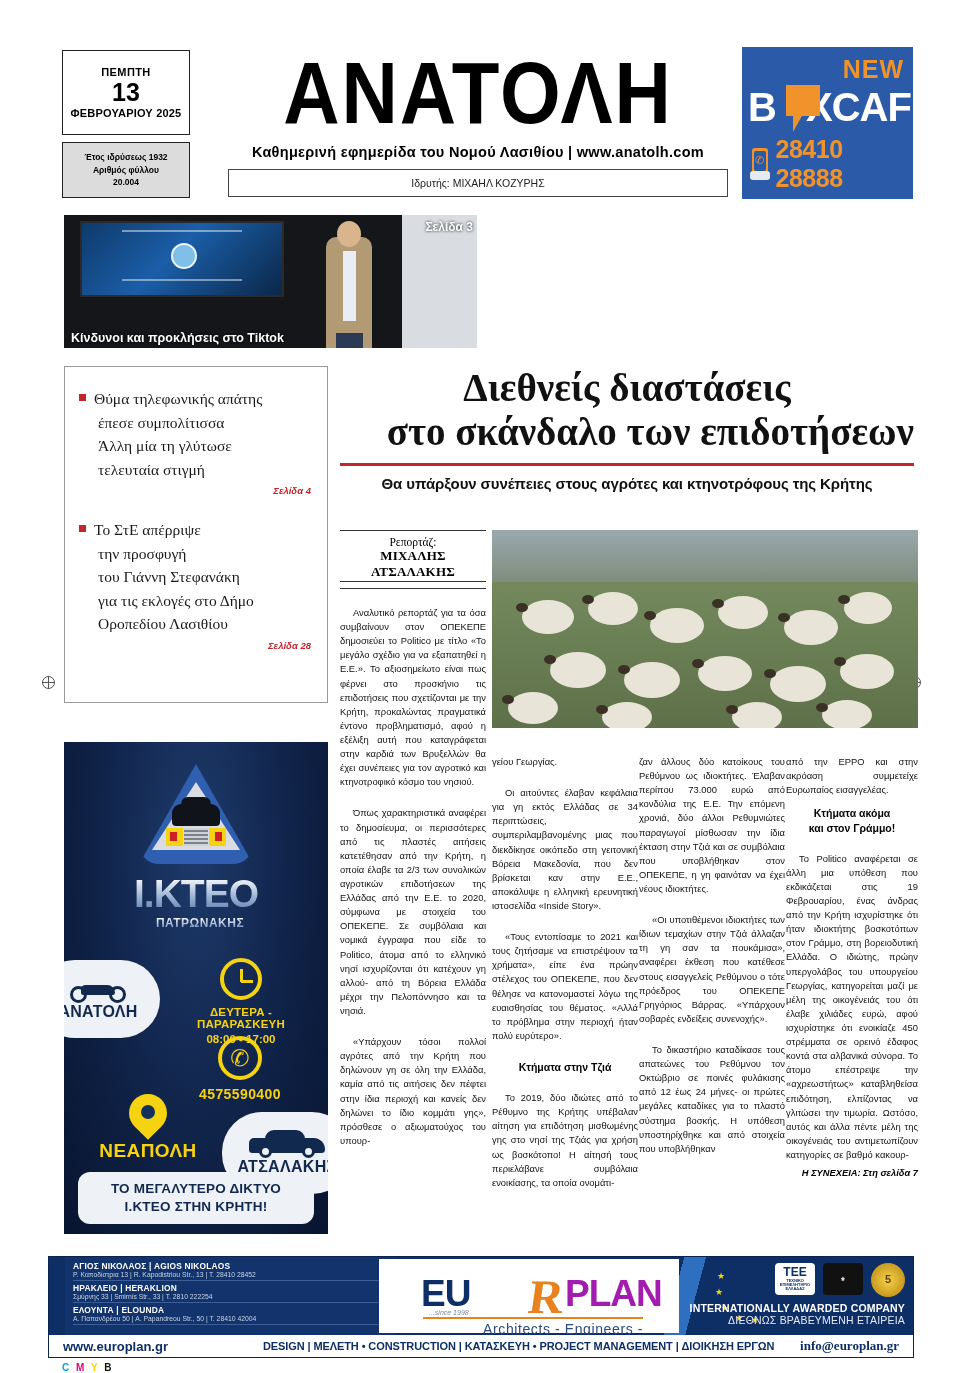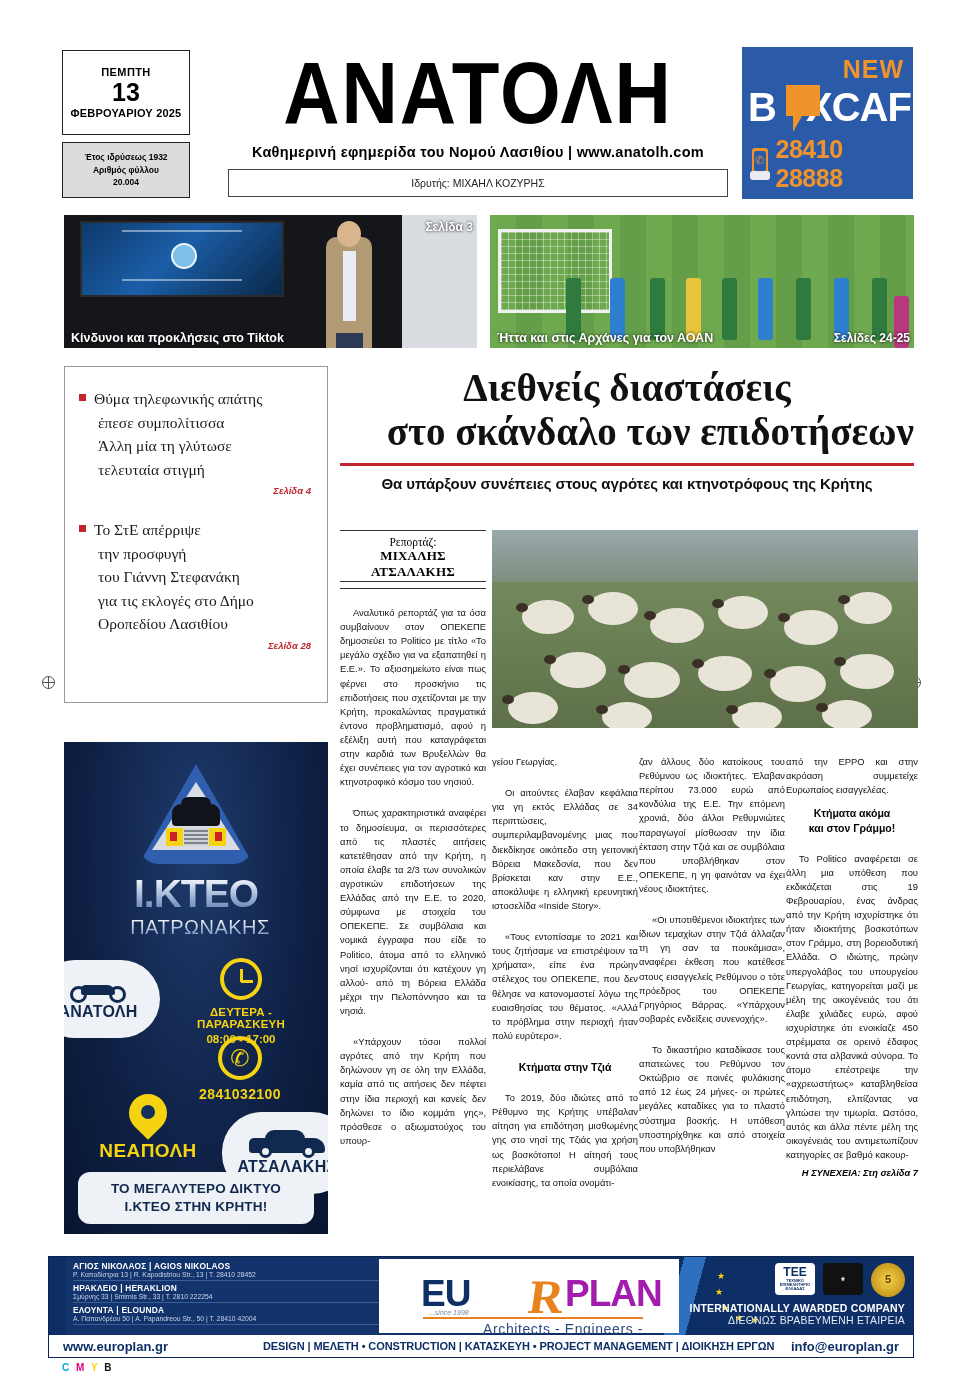--- a/index.html
+++ b/index.html
@@ -169,21 +169,21 @@
   .kteo-ramp .mid{position:absolute;left:18px;top:0;width:24px;height:18px;
       background:repeating-linear-gradient(0deg,#cfd3d8 0 2px,#7b828c 2px 4px);}
   .kteo-brand{
     position:absolute;left:0;right:0;top:130px;text-align:center;
     font-size:39px;font-weight:bold;letter-spacing:-1px;
     background:linear-gradient(180deg,#ffffff 10%,#9fb5d6 55%,#4e6fa8 100%);
     -webkit-background-clip:text;background-clip:text;color:transparent;
   }
   .kteo-sub{
     position:absolute;left:8px;right:0;top:174px;text-align:center;
-    font-size:20px;font-weight:normal;letter-spacing:.5px;
+    font-size:12px;font-weight:bold;letter-spacing:.5px;
     background:linear-gradient(180deg,#ffffff 10%,#a9bcd8 60%,#5a7ab0 100%);
     -webkit-background-clip:text;background-clip:text;color:transparent;
   }
   .pill{
     position:absolute;background:#eef1f5;border-radius:40px;
     display:flex;flex-direction:column;align-items:center;justify-content:center;
   }
   .pill-moto{left:-28px;top:218px;width:124px;height:78px;}
   .pill-car{right:-24px;top:370px;width:130px;height:82px;}
   .pill .lbl{font-size:16px;font-weight:bold;color:#12294f;letter-spacing:.3px;}
@@ -255,21 +255,21 @@
   .europlan{
     position:absolute;left:48px;top:1256px;width:866px;height:102px;
     background:#0d2f66;overflow:hidden;border:1px solid #0a2450;box-sizing:border-box;
   }
   .ep-left{position:absolute;left:16px;top:0;width:330px;height:100%;background:#12336c;padding:4px 8px;box-sizing:border-box;}
   .ep-city{font-size:8.4px;font-weight:bold;color:#fff;letter-spacing:.2px;}
   .ep-addr{font-size:6.8px;color:#c8d4e6;border-bottom:1px solid #3c5e96;padding-bottom:2px;margin-bottom:2px;}
   .ep-white{position:absolute;left:0;right:0;bottom:0;height:22px;background:#fff;display:flex;align-items:center;}
   .ep-url{font-size:13px;font-weight:bold;color:#0d2f66;padding-left:14px;width:200px;}
   .ep-mid{flex:1;font-size:11px;font-weight:bold;color:#0d2f66;letter-spacing:-.1px;}
-  .ep-mail{font-size:13px;font-weight:bold;color:#0d2f66;padding-right:14px;}
+  .ep-mail{font-size:13px;font-weight:bold;color:#0d2f66;padding-right:14px;font-family:Liberation Serif, serif;}
   .ep-brandbox{position:absolute;left:330px;top:2px;width:300px;height:74px;background:#fff;}
   .ep-euro{position:absolute;left:42px;top:14px;font-size:37px;font-weight:bold;color:#0d2f66;letter-spacing:-1px;}
   .ep-r{position:absolute;left:150px;top:10px;font-size:48px;font-weight:bold;color:#e8821e;font-family:"Liberation Serif",serif;transform:skewX(-8deg);}
   .ep-plan{position:absolute;left:186px;top:14px;font-size:37px;font-weight:bold;color:#a21caf;letter-spacing:-1px;}
   .ep-since{position:absolute;left:50px;top:50px;font-size:7px;color:#7b8aa0;font-style:italic;}
   .ep-tag{position:absolute;left:44px;top:58px;width:220px;border-top:2px solid #e8821e;padding-top:2px;font-size:14px;color:#2b4a7d;letter-spacing:.6px;text-align:right;}
   .ep-stars{position:absolute;left:336px;top:8px;width:60px;height:60px;color:#f5d311;font-size:9px;}
   .ep-stars i{position:absolute;font-style:normal;}
   .ep-right{position:absolute;right:8px;top:6px;width:252px;text-align:right;color:#fff;}
   .ep-badges{display:flex;justify-content:flex-end;gap:8px;margin-bottom:5px;}
@@ -347,36 +347,20 @@
       <div class="person">
         <div class="head"></div>
           <div class="shirt"></div>
           <div class="leg"></div>
       </div>
       <div class="board"></div>
       <div class="pcaption">Κίνδυνοι και προκλήσεις στο Tiktok</div>
       <div class="pbadge top">Σελίδα 3</div>
     </div>
 
-    <div class="photo photo-right">
-      <div class="pitch"></div>
-      <div class="goalnet"></div>
-      <div class="pl" style="left:76px;background:#2f7a3f;"></div>
-      <div class="pl" style="left:120px;background:#2f7fd0;"></div>
-      <div class="pl" style="left:160px;background:#2f7a3f;"></div>
-      <div class="pl" style="left:196px;background:#e8c53a;"></div>
-      <div class="pl" style="left:232px;background:#2f7a3f;"></div>
-      <div class="pl" style="left:268px;background:#2f7fd0;"></div>
-      <div class="pl" style="left:306px;background:#2f7a3f;"></div>
-      <div class="pl" style="left:344px;background:#2f7fd0;"></div>
-      <div class="pl" style="left:382px;background:#2f7a3f;"></div>
-      <div class="pl" style="left:404px;bottom:0;height:52px;background:#b8377f;"></div>
-      <div class="pcaption">Ήττα και στις Αρχάνες για τον ΑΟΑΝ</div>
-      <div class="pbadge bottom">Σελίδες 24-25</div>
-    </div>
   </div>
 
   <div class="teaserbox">
 
     <div class="teaser">
       <div class="bullet"></div>
       <div class="lines">
         <div>Θύμα τηλεφωνικής απάτης</div>
         <div>έπεσε συμπολίτισσα</div>
         <div>Άλλη μία τη γλύτωσε</div>
@@ -424,21 +408,21 @@
     <div class="kteo-hours">
       <div class="clock"></div>
       <div class="d">ΔΕΥΤΕΡΑ - ΠΑΡΑΡΑΣΚΕΥΗ</div>
       <div class="t">08:00 - 17:00</div>
     </div>
 
     <div class="kteo-tel">
       <div class="telring">
           <span>✆</span>
         </div>
-      <div class="n">2841032100</div>
+      <div class="n">4575590400</div>
     </div>
 
     <div class="kteo-loc">
       <div class="pin">
           <div class="top"></div>
           <div class="hole"></div>
         </div>
       <div class="n">ΝΕΑΠΟΛΗ</div>
     </div>
 

